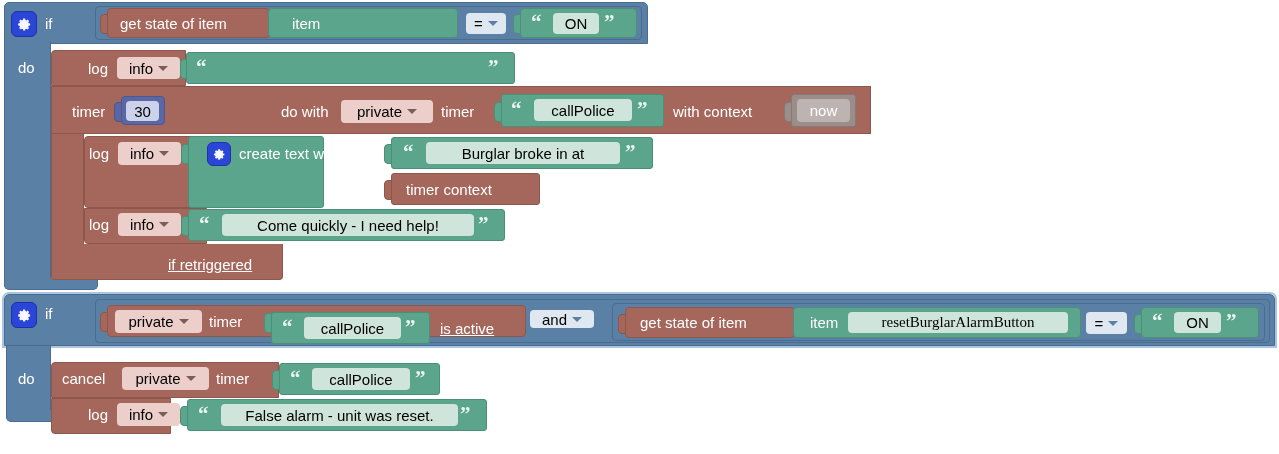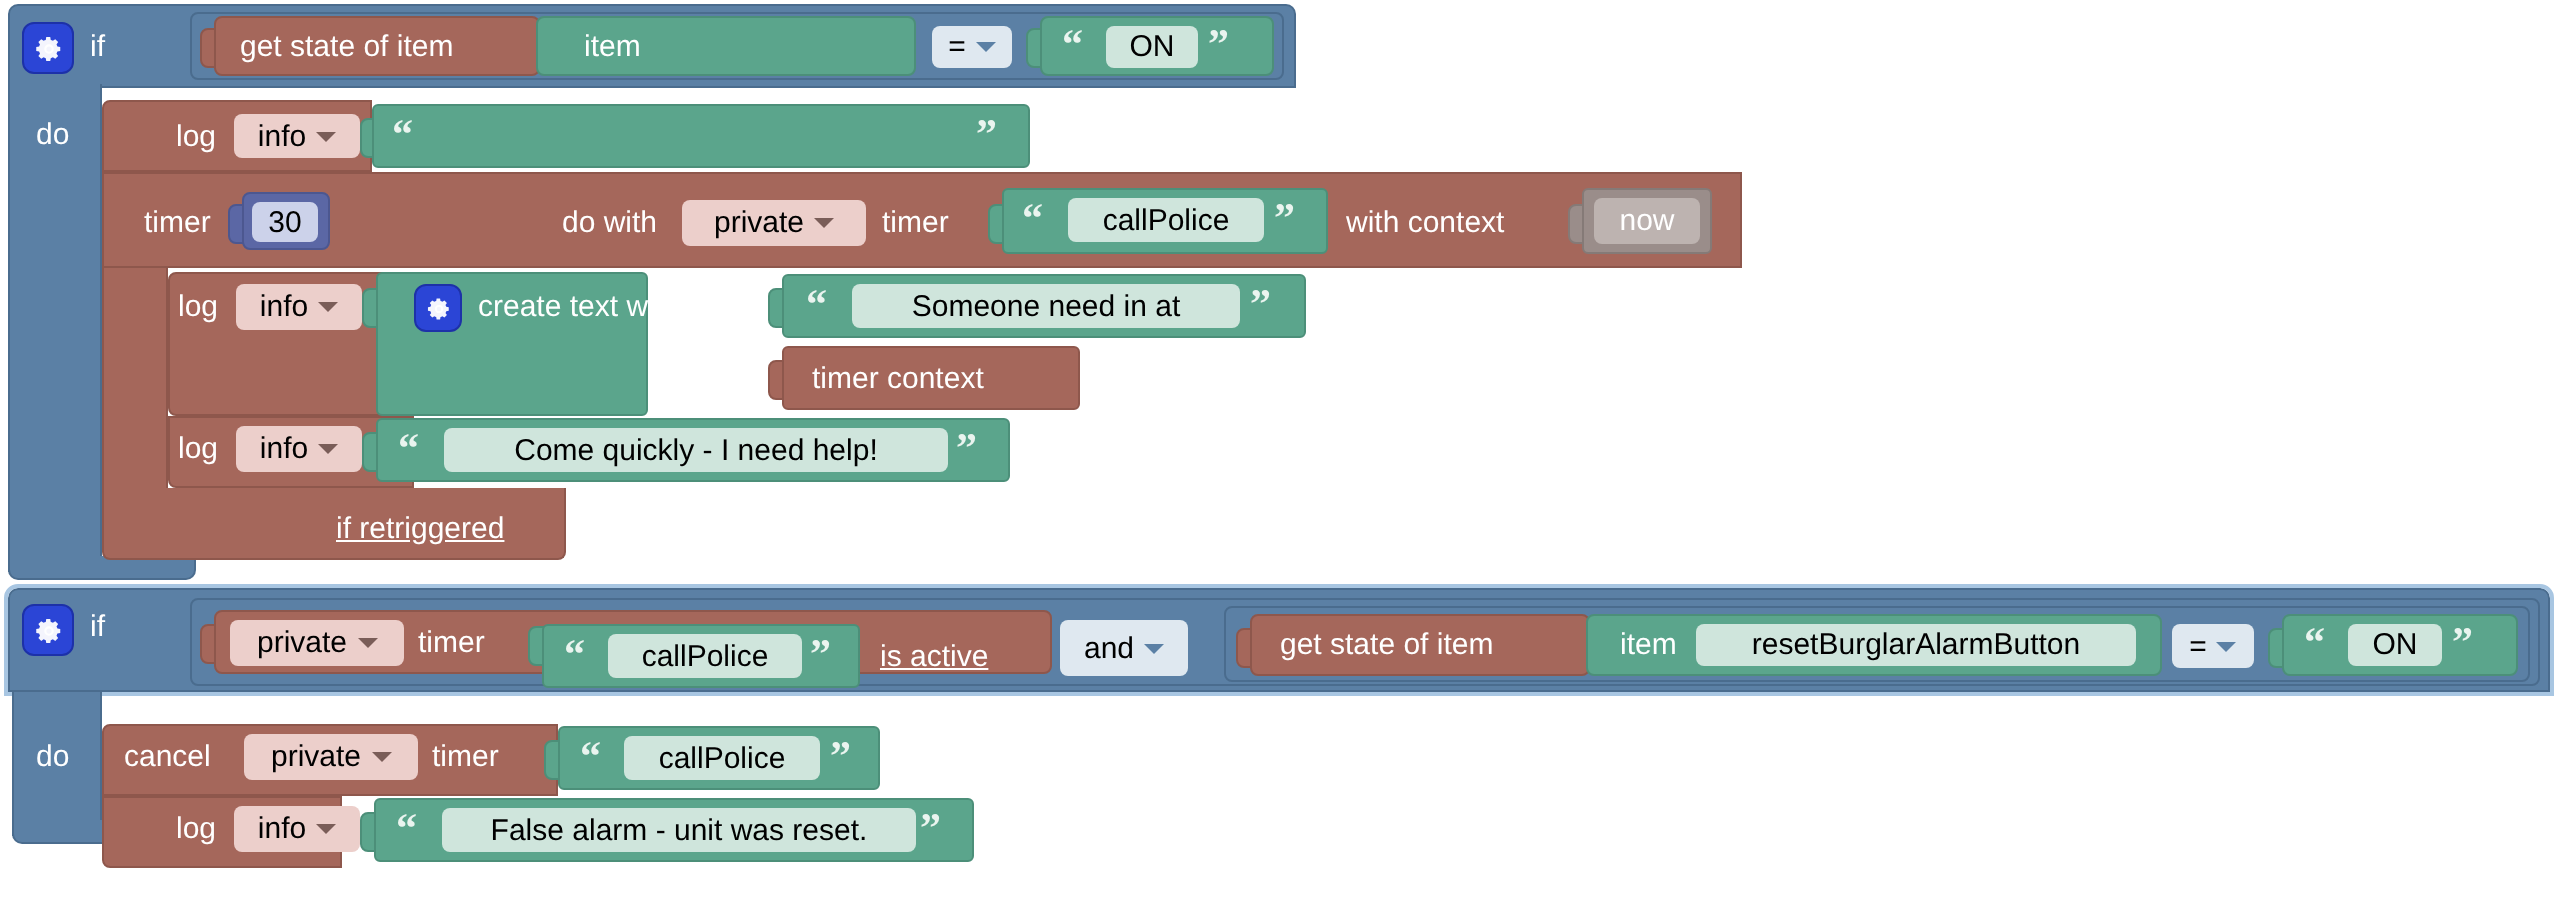--- a/index.html
+++ b/index.html
@@ -147,21 +147,21 @@
     <svg width="13" height="13" viewBox="0 0 24 24" aria-hidden="true">
       <path fill="#ffffff" d="M12 8.2a3.8 3.8 0 1 0 0 7.6 3.8 3.8 0 0 0 0-7.6zm0 5.9a2.1 2.1 0 1 1 0-4.2 2.1 2.1 0 0 1 0 4.2z"></path>
       <path fill="#ffffff" d="M21 13.6v-3.2l-2.3-.4a7 7 0 0 0-.7-1.7l1.3-1.9-2.3-2.3-1.9 1.3a7 7 0 0 0-1.7-.7L13 2.4h-3.2l-.4 2.3a7 7 0 0 0-1.7.7L5.8 4.1 3.5 6.4l1.3 1.9a7 7 0 0 0-.7 1.7l-2.3.4v3.2l2.3.4c.17.6.4 1.16.7 1.7l-1.3 1.9 2.3 2.3 1.9-1.3c.54.3 1.1.53 1.7.7l.4 2.3H13l.4-2.3a7 7 0 0 0 1.7-.7l1.9 1.3 2.3-2.3-1.3-1.9c.3-.54.53-1.1.7-1.7l2.3-.4z" opacity=".95"></path>
     </svg>
   </div>
   <div class="lbl" style="left:239px;top:146px;">create text with</div>
 
   <div class="plug text" style="left:384px;top:144px;"></div>
   <div class="blk text" style="left:391px;top:137px;width:262px;height:32px;border-radius:3px;"></div>
   <div class="quote" style="left:403px;top:142px;">“</div>
-  <div class="field fld-text" style="left:426px;top:142px;width:194px;height:22px;">Someone need in at</div>
+  <div class="field fld-text" style="left:426px;top:142px;width:194px;height:22px;">Burglar broke in at</div>
   <div class="quote" style="left:625px;top:142px;">”</div>
 
   <div class="plug act" style="left:384px;top:180px;"></div>
   <div class="blk act" style="left:391px;top:173px;width:149px;height:32px;border-radius:3px;"></div>
   <div class="lbl" style="left:406px;top:182px;">timer context</div>
 
   <div class="blk act" style="left:84px;top:208px;width:123px;height:36px;border-radius:0 0 0 4px;"></div>
   <div class="lbl" style="left:89px;top:217px;">log</div>
   <div class="field fld-act" style="left:118px;top:213px;width:63px;height:23px;">
     <span>info</span>
@@ -196,33 +196,33 @@
       <i class="caret"></i>
   </div>
   <div class="lbl" style="left:209px;top:314px;">timer</div>
   <div class="plug text" style="left:264px;top:313px;"></div>
   <div class="blk text" style="left:271px;top:312px;width:159px;height:32px;border-radius:3px;"></div>
   <div class="quote" style="left:282px;top:317px;">“</div>
   <div class="field fld-text" style="left:304px;top:317px;width:97px;height:22px;">callPolice</div>
   <div class="quote" style="left:405px;top:317px;">”</div>
   <div class="lbl" style="left:440px;top:321px;text-decoration:underline;">is active</div>
 
-  <div class="field fld-logic" style="left:530px;top:310px;width:64px;height:28px;">
+  <div class="field fld-logic" style="left:530px;top:310px;width:64px;height:18px;">
     <span>and</span>
       <i class="caret blue"></i>
   </div>
 
   <div class="blk" style="left:612px;top:303px;width:653px;height:38px;background:#5b80a5;border:1px solid #4a6c8e;border-radius:4px;"></div>
   <div class="plug act" style="left:618px;top:314px;"></div>
   <div class="blk act" style="left:625px;top:307px;width:170px;height:31px;border-radius:4px;"></div>
   <div class="lbl" style="left:640px;top:315px;">get state of item</div>
 
   <div class="blk itemblk" style="left:793px;top:307px;width:288px;height:31px;border-radius:4px;"></div>
   <div class="lbl" style="left:810px;top:315px;">item</div>
-  <div class="field fld-text" style="left:848px;top:312px;width:220px;height:21px;">resetBurglarAlarmButton</div>
+  <div class="field fld-text" style="left:848px;top:312px;width:220px;height:21px;font-family:Liberation Serif, serif;">resetBurglarAlarmButton</div>
 
   <div class="field fld-logic" style="left:1086px;top:312px;width:41px;height:22px;">
     <span>=</span>
       <i class="caret blue"></i>
   </div>
 
   <div class="plug text" style="left:1134px;top:314px;"></div>
   <div class="blk text" style="left:1141px;top:307px;width:118px;height:31px;border-radius:4px;"></div>
   <div class="quote" style="left:1152px;top:311px;">“</div>
   <div class="field fld-text" style="left:1174px;top:312px;width:47px;height:21px;">ON</div>

